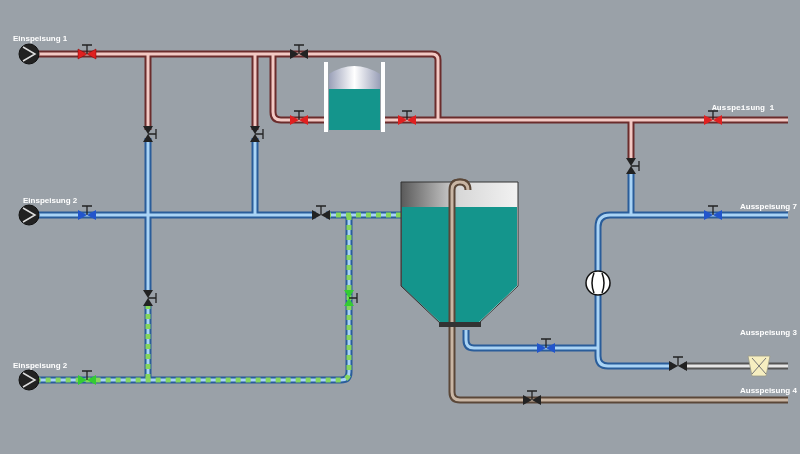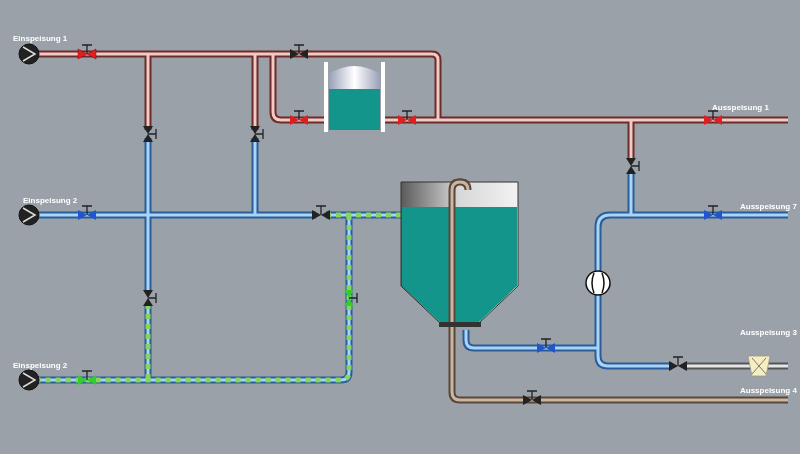--- a/index.html
+++ b/index.html
@@ -201,17 +201,17 @@
   <g>
     <path d="M523 395 L532 400 L523 405 Z M541 395 L532 400 L541 405 Z" fill="#222"></path>
     <path d="M532 400 V391 M527 391 H537" stroke="#222" stroke-width="1.3"></path>
   </g>
 </svg>
 
 <div class="lbl" style="left:13px; top:34px;">Einspeisung 1</div>
 <div class="lbl" style="left:23px; top:196px;">Einspeisung 2</div>
 <div class="lbl" style="left:13px; top:361px;">Einspeisung 2</div>
 
-<div class="lbl" style="left:712px; top:103px;">Ausspeisung 1</div>
+<div class="lbl" style="left:712px; top:103px;font-family:Liberation Mono, monospace;">Ausspeisung 1</div>
 <div class="lbl" style="left:740px; top:202px;">Ausspeisung 7</div>
 <div class="lbl" style="left:740px; top:328px;">Ausspeisung 3</div>
 <div class="lbl" style="left:740px; top:386px;">Ausspeisung 4</div>
 </div>
 
 </body></html>

